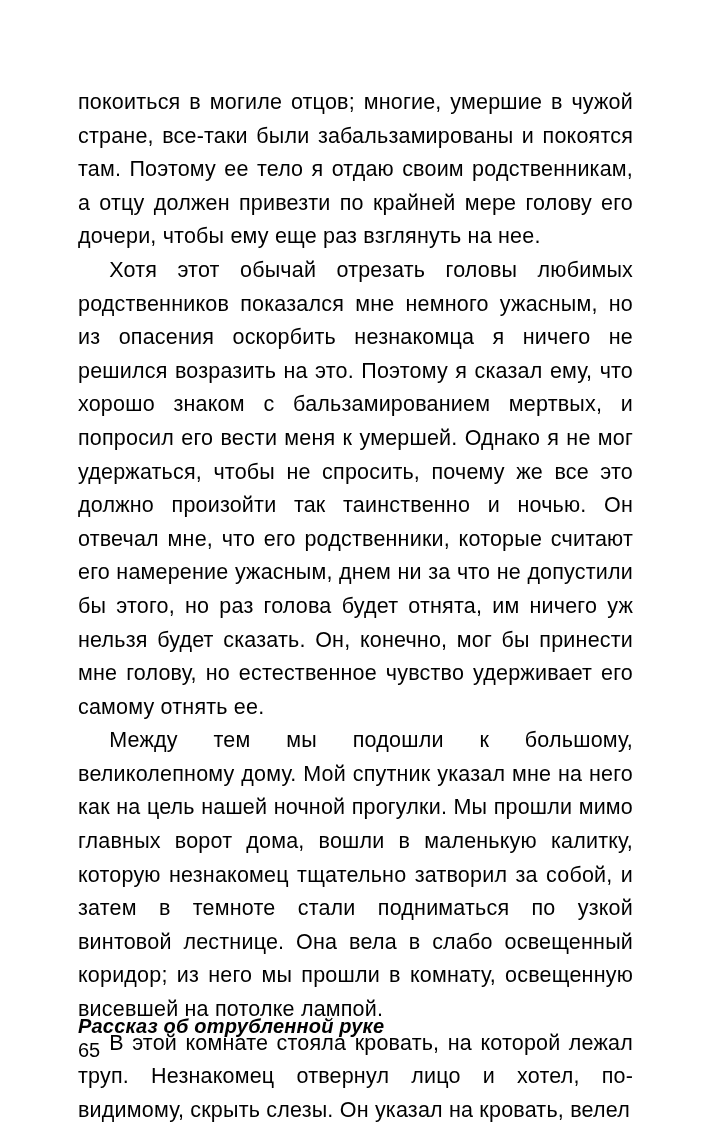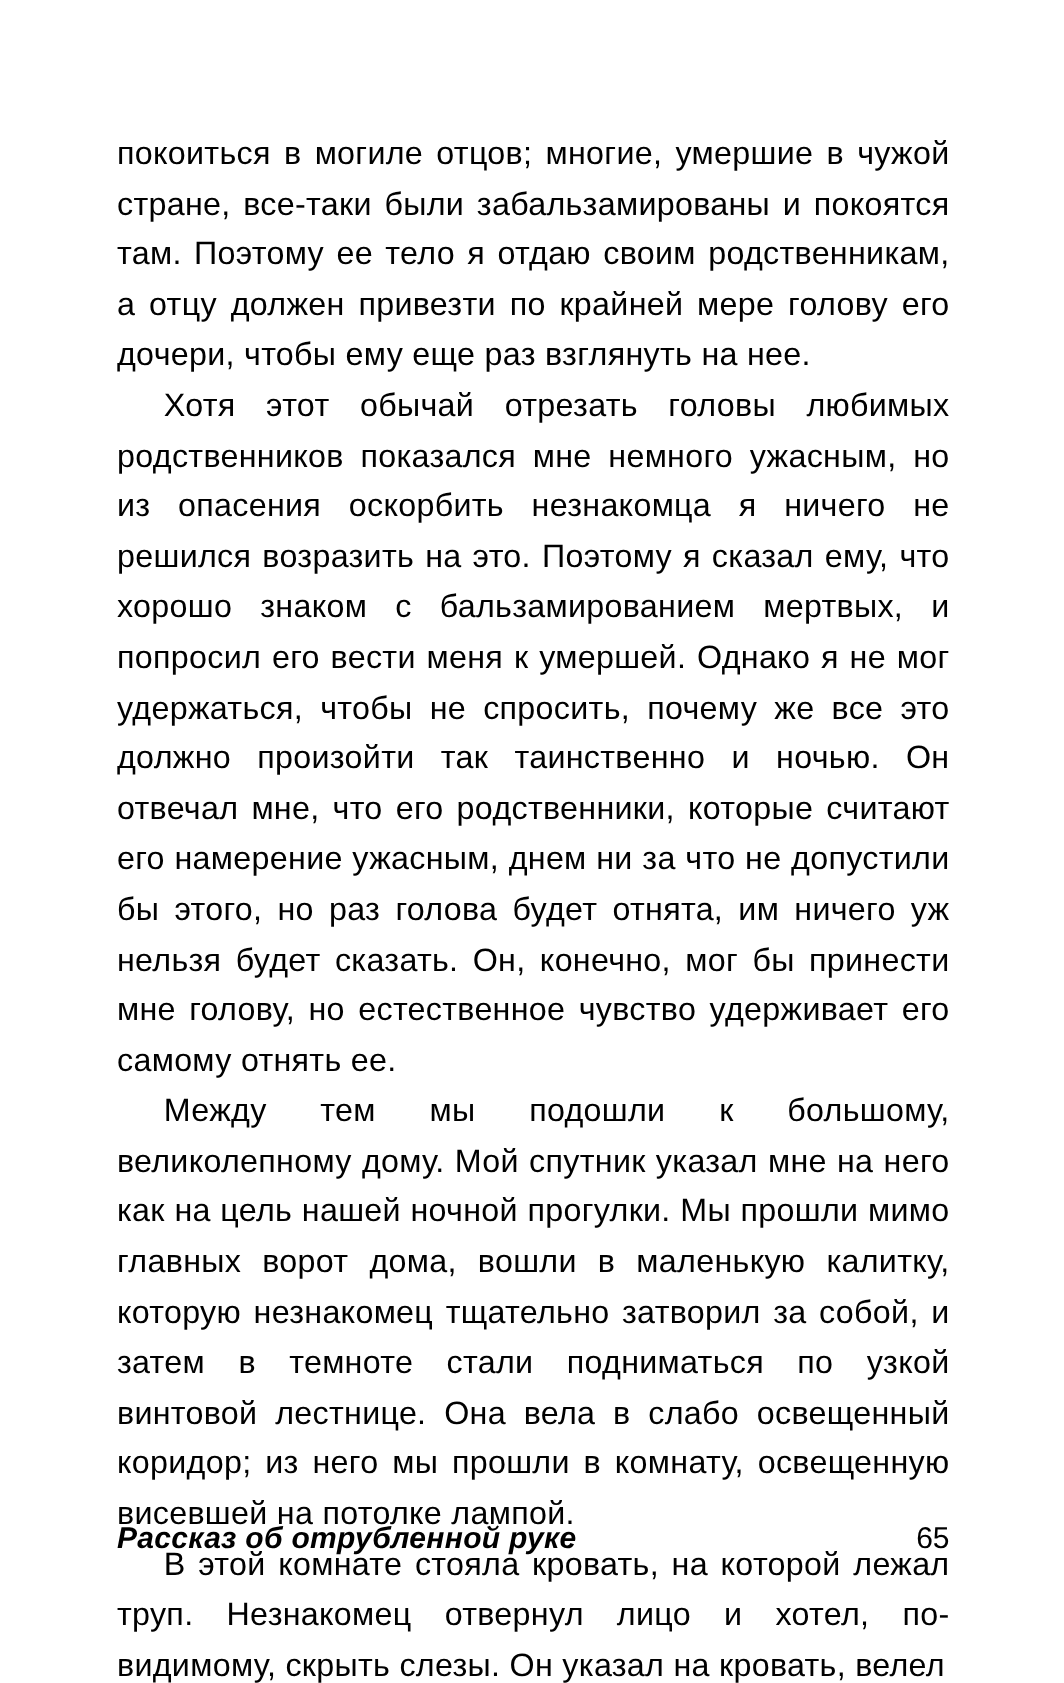--- a/index.html
+++ b/index.html
@@ -38,20 +38,21 @@
   .footer {
     position: absolute;
     top: 998px;
     left: 78px;
     width: 555px;
     display: flex;
     justify-content: space-between;
     align-items: baseline;
     font-size: 20px;
     line-height: 24px;
+    flex-direction: column;
   }
   .footer-title {
     font-style: italic;
     font-weight: bold;
     letter-spacing: 0.2px;
   }
   .footer-page-number {
     font-style: normal;
     font-weight: normal;
   }

